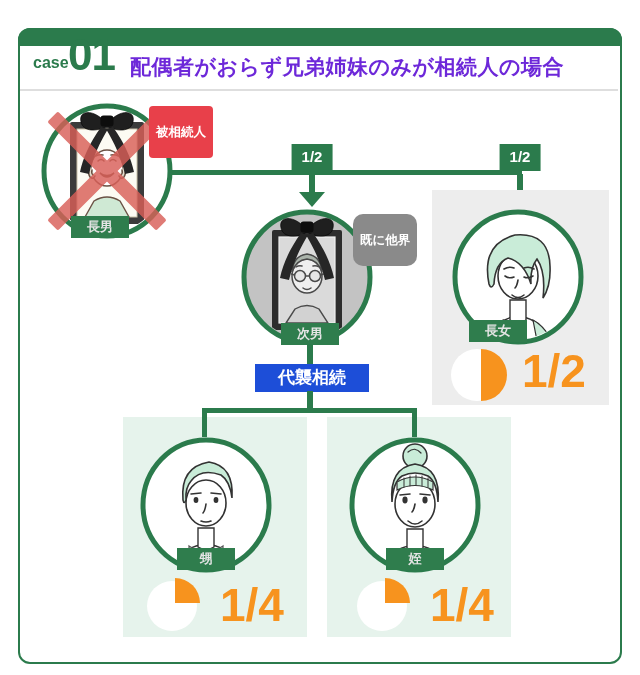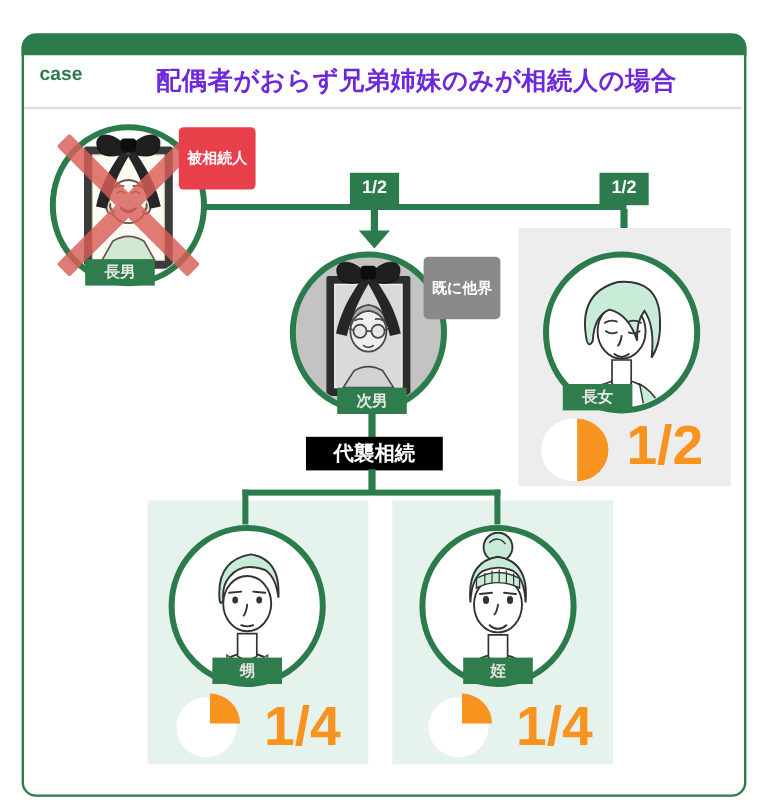--- a/index.html
+++ b/index.html
@@ -27,21 +27,21 @@
   .panel-green{background:#e6f3ec;}
   .avatar{position:absolute;width:134px;height:138px;}
   .avatar svg{overflow:visible;display:block;}
   .name-label{position:absolute;transform:translateX(-50%);background:#2f7d4d;color:#e5e5e5;
         font-size:13px;font-weight:bold;padding:3px 12px;min-width:34px;text-align:center;
         line-height:1.2;white-space:nowrap;}
   .pill{position:absolute;color:#fff;font-size:12.5px;font-weight:bold;padding:18px 7px;
         border-radius:4px;line-height:1.3;white-space:nowrap;}
   .pill-red{background:#e8404a;}
   .pill-gray{background:#8a8a8a;}
-  .daishu{position:absolute;transform:translateX(-50%);background:#000000;color:#fff;
+  .daishu{position:absolute;transform:translateX(-50%);background:#1d4ed8;color:#fff;
         font-size:17px;font-weight:bold;padding:3px 23px;line-height:1.3;white-space:nowrap;}
   .share-text{position:absolute;color:#f7931e;font-size:46px;font-weight:bold;line-height:1;}
   .pie{position:absolute;}
 </style>
 </head>
 <body>
 
 <div class="stage">
 
   <svg width="0" height="0" style="position:absolute">
@@ -53,20 +53,21 @@
         <path d="M73,25 C85,42 91,56 94,70 L85,72 C81,55 74,40 66,27 Z" fill="#262626"></path>
         <rect x="60.5" y="13.5" width="13" height="11" rx="3" fill="#0d0d0d"></rect>
       </g>
     </defs>
   </svg>
 
   <div class="card"></div>
   <div class="card-topbar"></div>
 
   <span class="case-word">case</span>
+  <span class="case-num">01</span>
   <h1 class="page-title">配偶者がおらず兄弟姉妹のみが相続人の場合</h1>
   <div class="header-divider"></div>
 
   <div class="hline" style="left:170px;top:170px;width:352px;height:5px;"></div>
 
   <div class="badge-share" style="left:312px;top:144px;">1/2</div>
   <div class="arrow-stem" style="left:309px;top:174px;height:19px;"></div>
   <div class="arrow-head" style="left:299px;top:192px;"></div>
 
   <div class="badge-share" style="left:520px;top:144px;">1/2</div>
@@ -129,21 +130,21 @@
             <path d="M80.5,67 l3,-1"></path>
           <path d="M56,59 q3,-2 6,-1"></path>
             <path d="M73,58 q3,-1 6,1"></path>
           <path d="M63,80 q4,3 8,0"></path>
         </g>
         <path d="M46,115 L55,101 Q67,94 79,101 L88,115 Z" fill="#d2d2d2" stroke="#4a4a4a" stroke-width="1.4"></path>
       </g>
       <use href="#mourning-bow"></use>
     </svg>
   </div>
-  <div class="pill pill-gray" style="left:353px;top:214px;">既に他界</div>
+  <div class="pill pill-gray" style="left:353px;top:214px;border-radius:10px;">既に他界</div>
   <div class="name-label" style="left:310px;top:323px;">次男</div>
 
   <div class="avatar" style="left:451px;top:208px;">
     <svg viewBox="0 0 134 138" width="134" height="138">
       <ellipse cx="67" cy="69" rx="63" ry="65" fill="#ffffff" stroke="#2b7b4c" stroke-width="5"></ellipse>
       <clipPath id="clipC">
           <ellipse cx="67" cy="69" rx="60" ry="62"></ellipse>
         </clipPath>
       <g clip-path="url(#clipC)" stroke-linecap="round">
         <path d="M30,138 Q44,112 62,109 L72,109 Q90,112 104,138 Z" fill="#ffffff" stroke="#333" stroke-width="1.5"></path>

